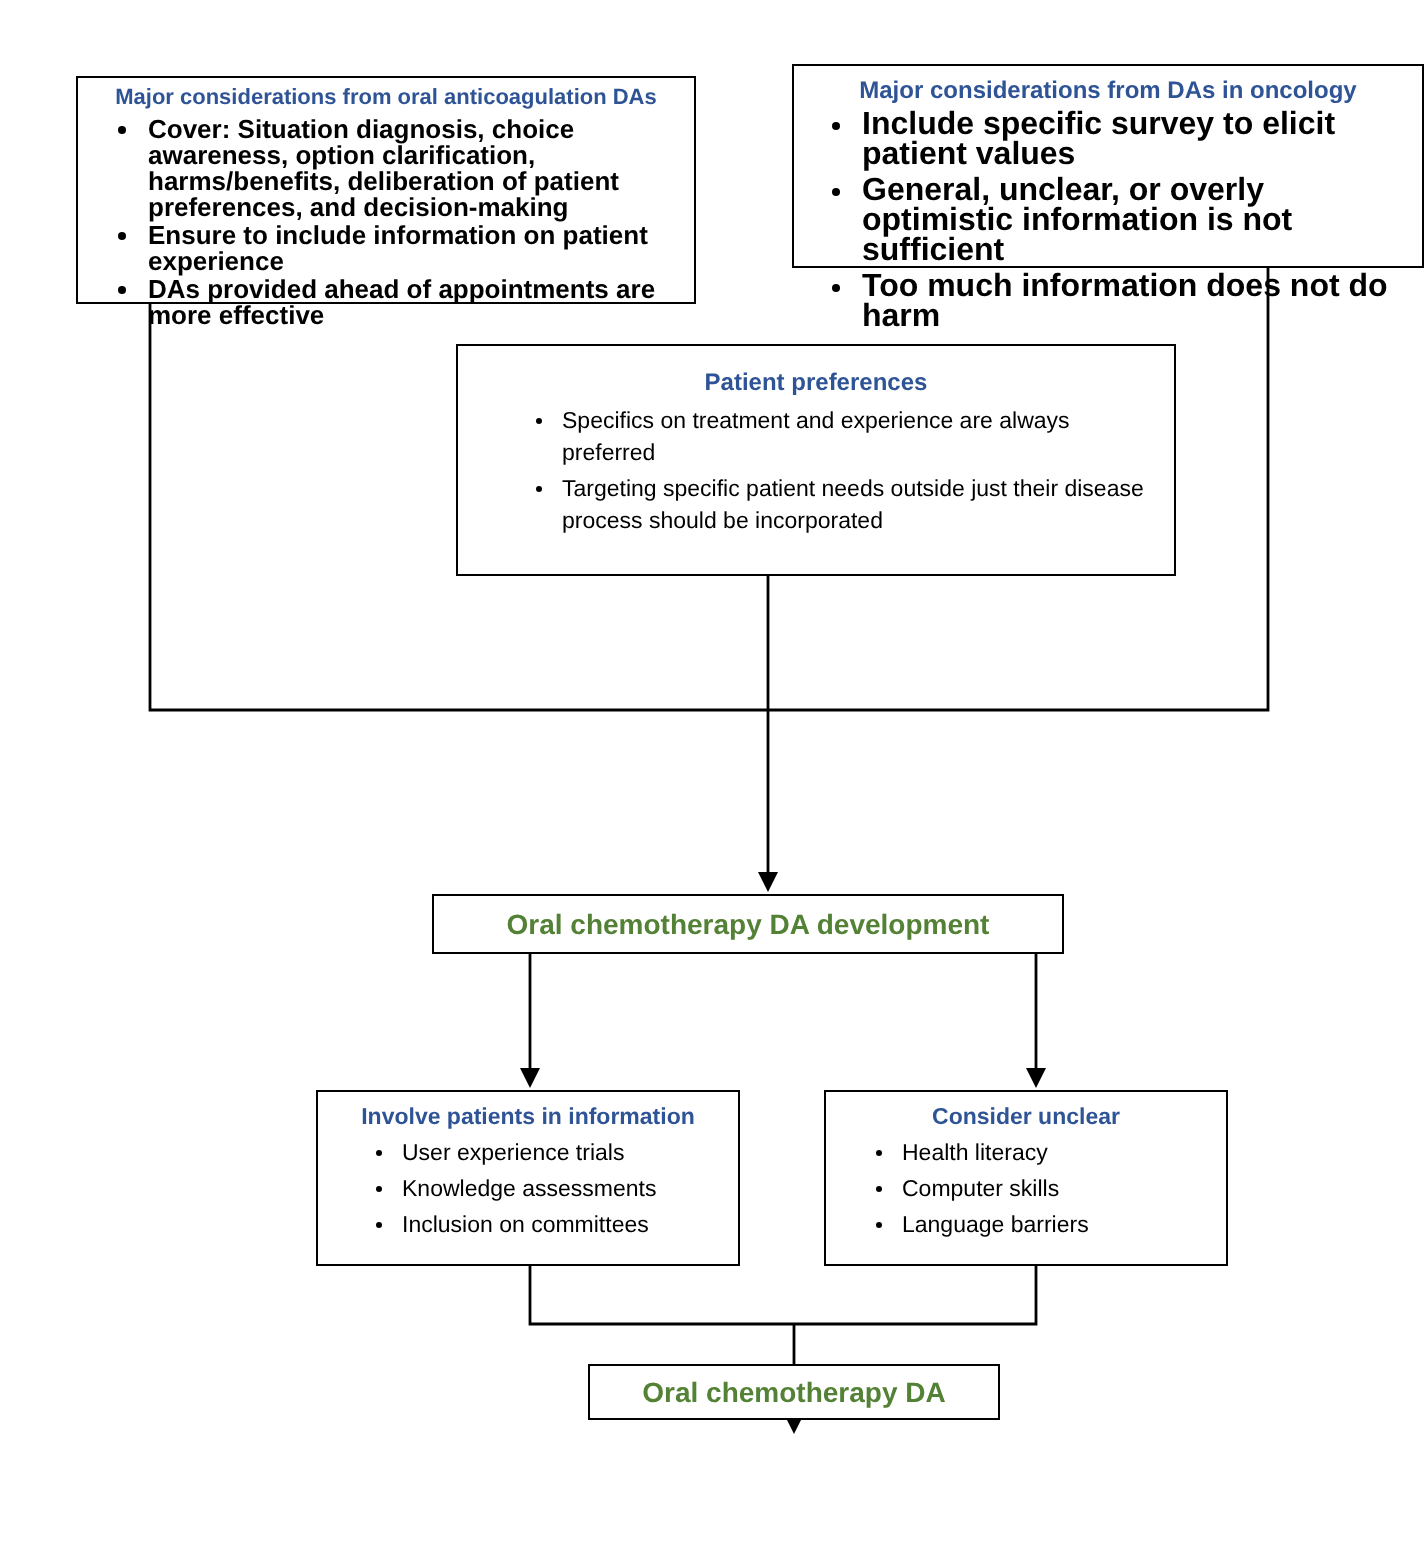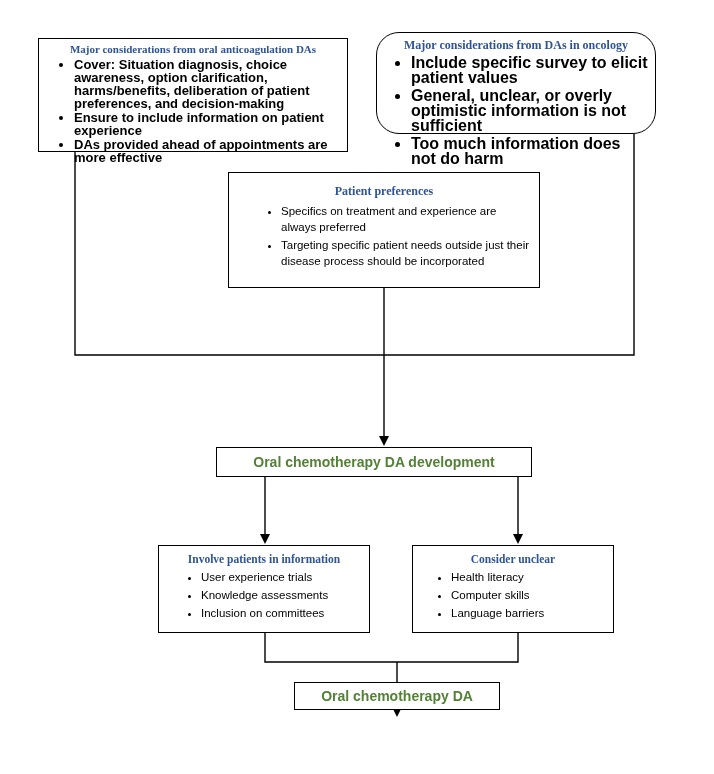--- a/index.html
+++ b/index.html
@@ -21,42 +21,41 @@
     position: absolute;
     box-sizing: border-box;
     background: #ffffff;
     border: 1.6px solid #000000;
     color: #000000;
   }
   .node-title {
     text-align: center;
     font-weight: bold;
     color: #2F5496;
-    font-family: Liberation Serif, serif;
   }
   .node ul {
     margin: 2px 0 0 0;
     padding-left: 32px;
     list-style: disc;
   }
   .node li { margin: 0 0 1px 0; }
 
   
   #box-anticoag { left: 38px; top: 38px; width: 310px; height: 114px; padding: 3px 5px; }
   #box-anticoag .node-title { font-size: 11px; line-height: 14px; }
   #box-anticoag ul { font-size: 13px; line-height: 13px; font-weight: bold; padding-left: 30px; }
 
   
-  #box-oncology { left: 376px; top: 32px; width: 280px; height: 102px; padding: 4px 6px; border-radius: 23px; }
+  #box-oncology { left: 396px; top: 32px; width: 316px; height: 102px; padding: 4px 6px; }
   #box-oncology .node-title { font-size: 12px; line-height: 16px; }
   #box-oncology ul { font-size: 16px; line-height: 15px; font-weight: bold; padding-left: 28px; }
   #box-oncology li { margin-bottom: 3px; }
 
   
-  #box-preferences { left: 228px; top: 172px; width: 312px; height: 116px; padding: 10px 8px 6px 8px; }
+  #box-preferences { left: 228px; top: 172px; width: 360px; height: 116px; padding: 10px 8px 6px 8px; }
   #box-preferences .node-title { font-size: 12px; line-height: 16px; margin-bottom: 4px; }
   #box-preferences ul { font-size: 11.5px; line-height: 16px; font-weight: normal; padding-left: 44px; }
   #box-preferences li { margin-bottom: 2px; }
 
   
   #box-development { left: 216px; top: 447px; width: 316px; height: 30px; display: flex; align-items: center; justify-content: center; }
   #box-development .green-label { color: #538135; font-weight: bold; font-size: 14px; }
 
   
   #box-involve { left: 158px; top: 545px; width: 212px; height: 88px; padding: 6px 4px; }

